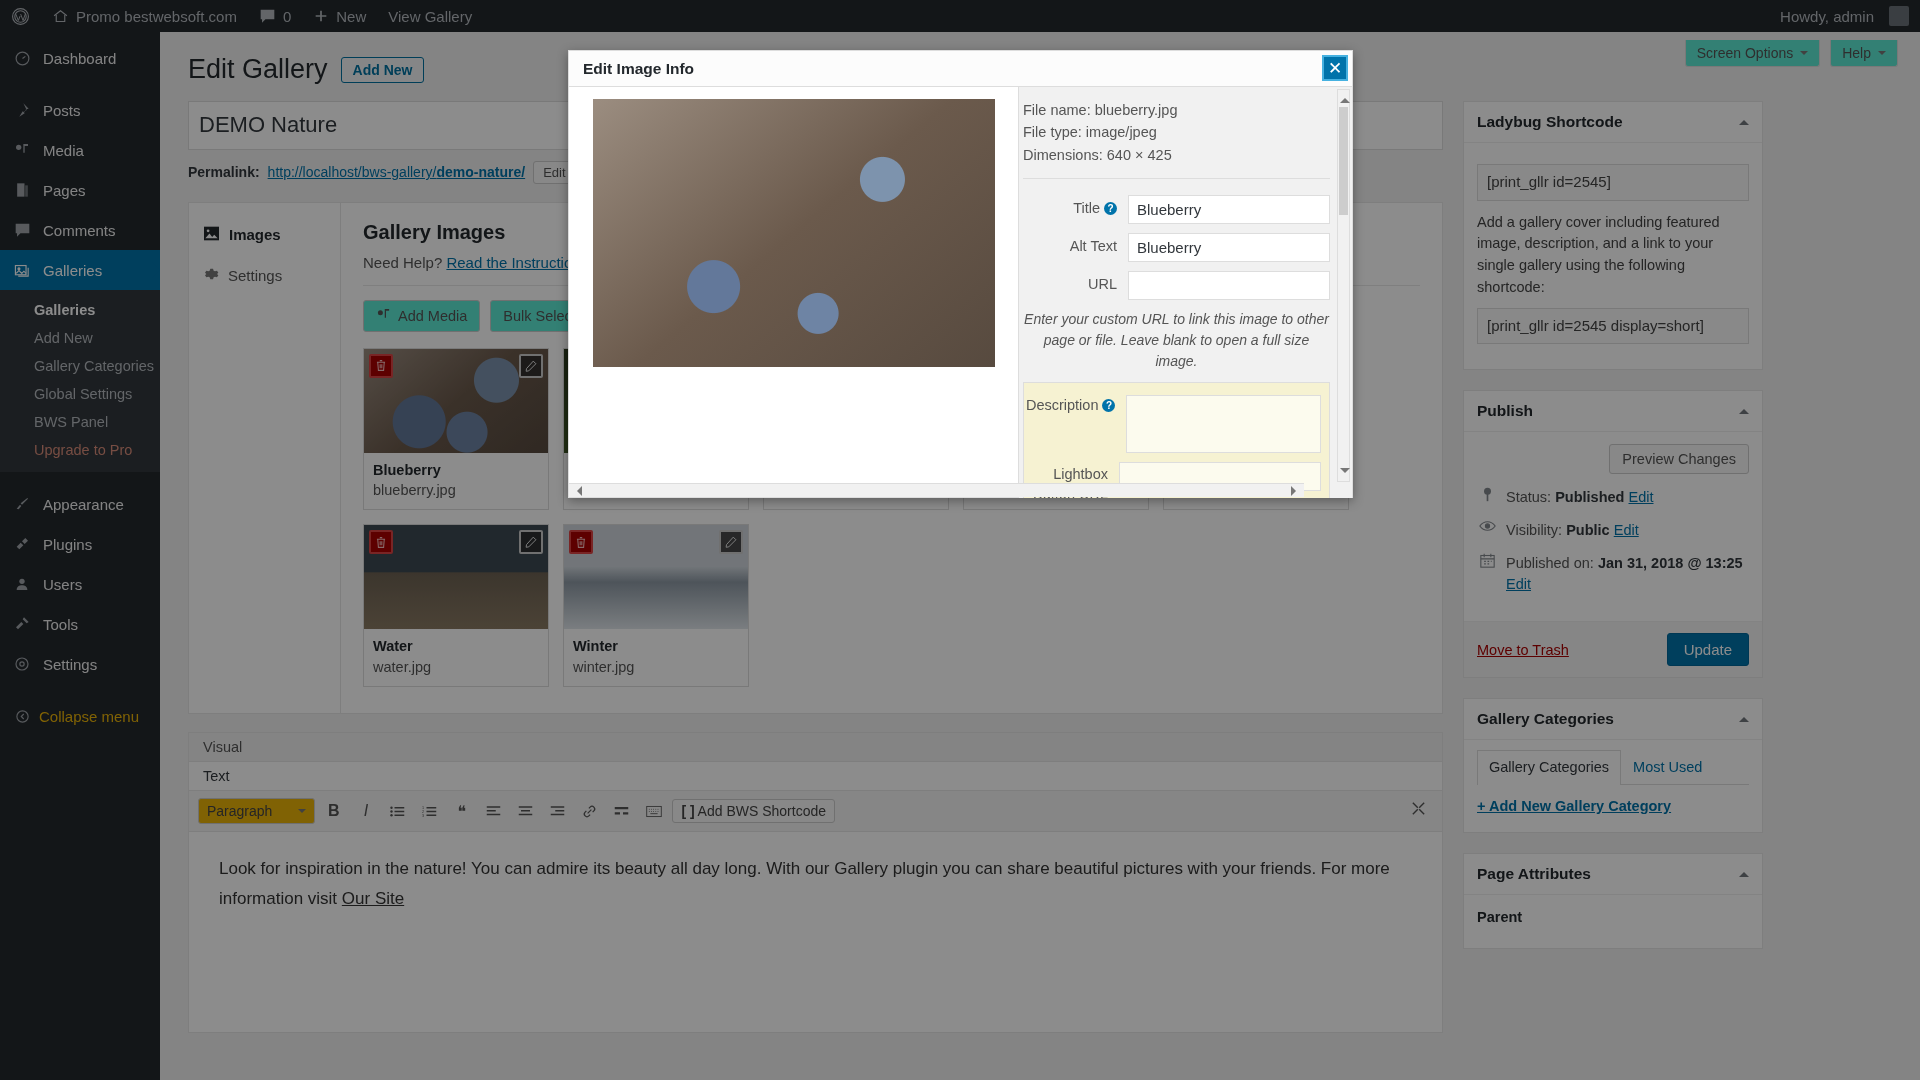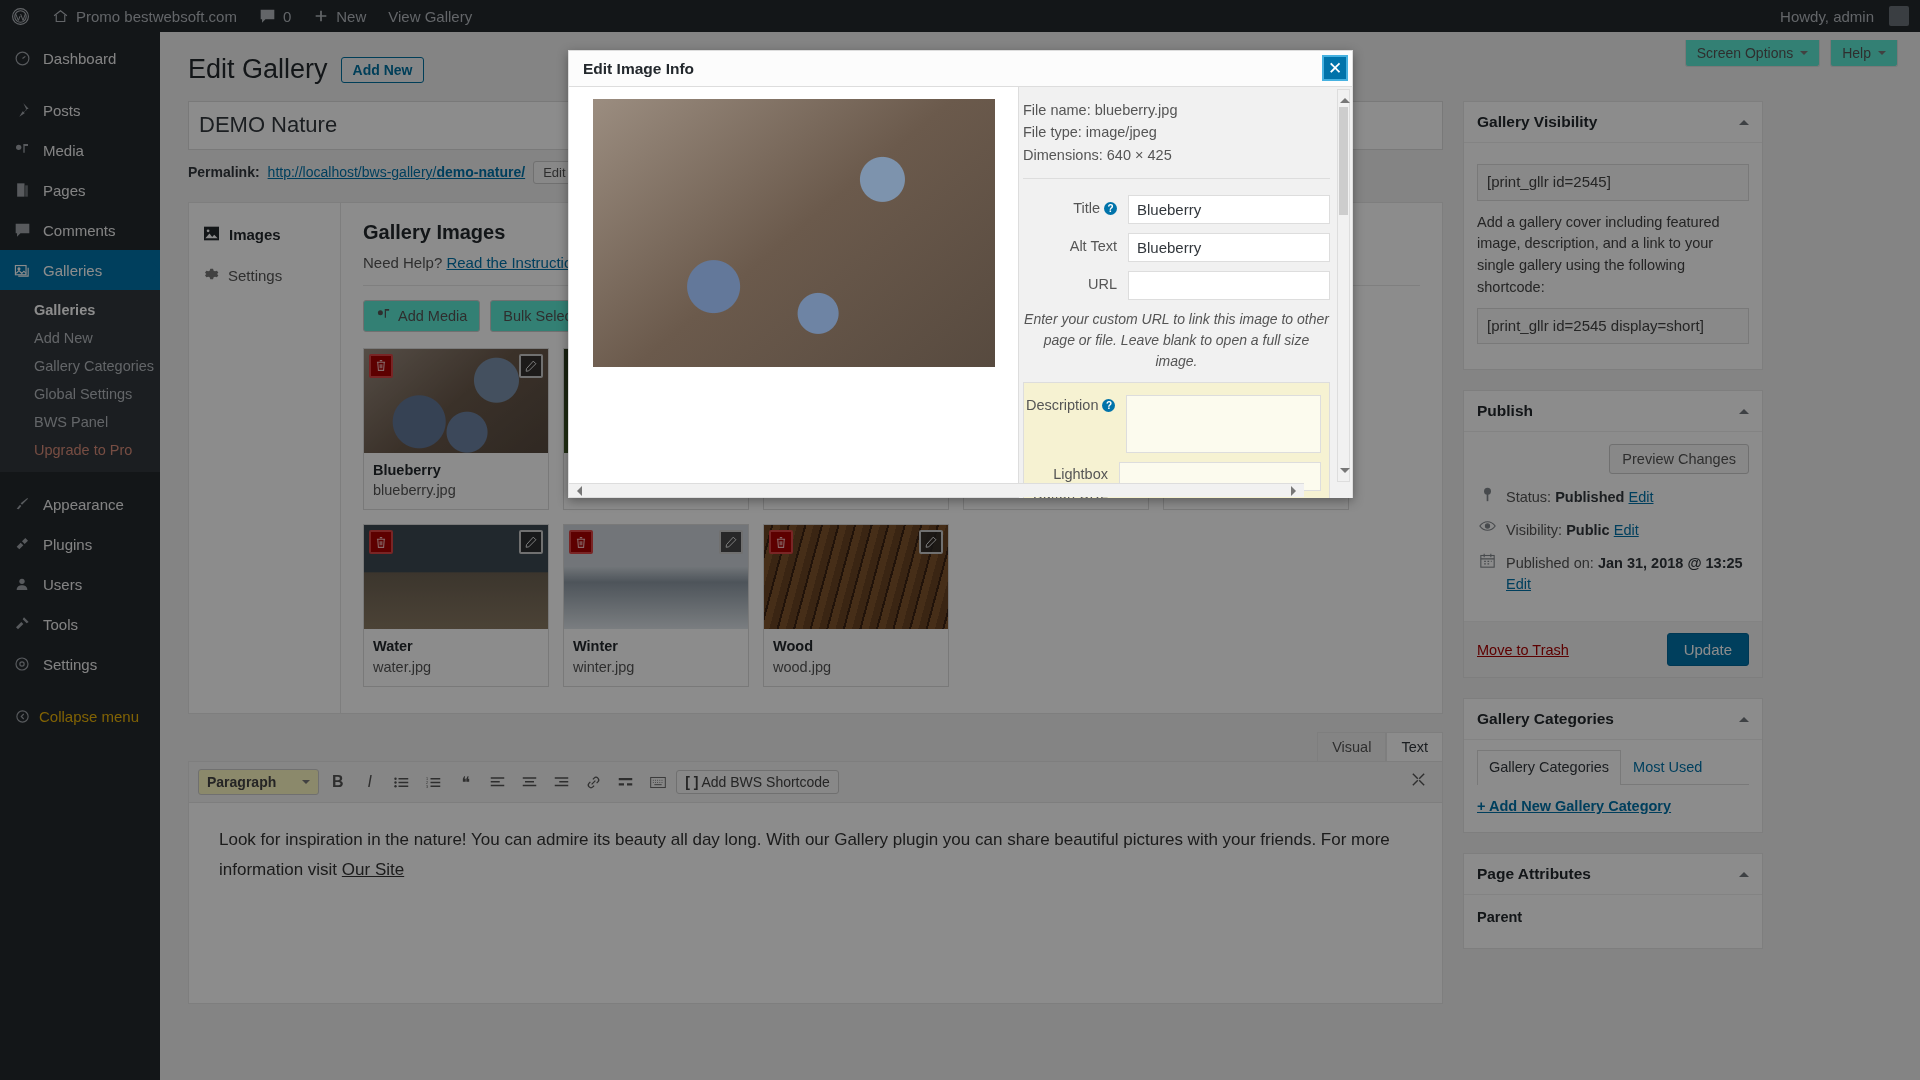--- a/index.html
+++ b/index.html
@@ -107,26 +107,26 @@
     display: flex; align-items: center; justify-content: center; cursor: pointer;
   }
   .ic-del { left: 5px; background: #a00; border: 2px solid #d44; }
   .ic-edit { right: 5px; background: rgba(40,40,40,.82); border: 2px solid #ccc; }
   .thumb-meta { padding: 7px 9px 9px 9px; }
   .thumb-meta .tname { font-size: 14.5px; font-weight: 700; color: #23282d; line-height: 1.4; }
   .thumb-meta .tfile { font-size: 14.5px; color: #555; line-height: 1.4; }
 
   
   .editor-wrap { margin-top: 18px; }
-  .ed-tabs { display: flex; justify-content: flex-end; gap: 0; }
+  .ed-tabs { display: flex; justify-content: flex-end; gap: 0; flex-direction: column; }
   .ed-tab { padding: 6px 14px; font-size: 14.5px; color: #555; background: #f1f1f1; border: 1px solid #e5e5e5; border-bottom: none; cursor: pointer; }
   .ed-tab.active { background: #fff; color: #32373c; }
   .ed-box { border: 1px solid #e5e5e5; background: #fff; }
   .ed-toolbar { display: flex; align-items: center; gap: 5px; padding: 7px 9px; border-bottom: 1px solid #e5e5e5; background: #f5f5f5; }
-  .ed-select { border: 1px solid #ccc; background: #fef9c3; border-radius: 3px; padding: 4px 8px; font-size: 14px; color: #444; display: flex; align-items: center; gap: 26px; cursor: pointer; font-weight: bold; }
+  .ed-select { border: 1px solid #ccc; background: #eab308; border-radius: 3px; padding: 4px 8px; font-size: 14px; color: #444; display: flex; align-items: center; gap: 26px; cursor: pointer; }
   .tb-btn { width: 27px; height: 25px; display: flex; align-items: center; justify-content: center; color: #555; cursor: pointer; font-size: 16px; }
   .tb-shortcode { border: 1px solid #ccc; background: #f7f7f7; border-radius: 3px; padding: 3px 8px; font-size: 14px; color: #444; display:flex; align-items:center; gap:3px; cursor:pointer; }
   .ed-expand { margin-left: auto; color: #555; cursor: pointer; font-size: 17px; padding-right: 6px; }
   .ed-content { padding: 22px 30px; font-size: 17px; line-height: 1.75; color: #333; min-height: 200px; }
   .ed-content a { color: #333; }
 
   
   .box { background: #fff; border: 1px solid #e5e5e5; margin-bottom: 20px; }
   .box-head { display: flex; align-items: center; justify-content: space-between; padding: 11px 13px; border-bottom: 1px solid #eee; }
   .box-head h3 { font-size: 15.5px; font-weight: 700; color: #23282d; }
@@ -591,39 +591,20 @@
                       <svg width="12" height="12" viewBox="0 0 16 16" fill="none" stroke="#e8e8e8" stroke-width="1.3">
                         <path d="M11 1.5l3.5 3.5L5 14.5 1.5 15l.5-3.5z"></path>
                       </svg>
                     </div>
                   </div>
                   <div class="thumb-meta">
                     <div class="tname">Winter</div>
                     <div class="tfile">winter.jpg</div>
                   </div>
                 </div>
-                <div class="thumb">
-                  <div class="thumb-img">
-                    <div class="ph ph-wood"></div>
-                    <div class="ic-btn ic-del">
-                      <svg width="12" height="13" viewBox="0 0 14 16" fill="none" stroke="#f5c0c0" stroke-width="1.3">
-                        <path d="M2 4h10M5.5 2h3M3 4l.8 10h6.4L11 4M6 6.5v5M8 6.5v5"></path>
-                      </svg>
-                    </div>
-                    <div class="ic-btn ic-edit">
-                      <svg width="12" height="12" viewBox="0 0 16 16" fill="none" stroke="#e8e8e8" stroke-width="1.3">
-                        <path d="M11 1.5l3.5 3.5L5 14.5 1.5 15l.5-3.5z"></path>
-                      </svg>
-                    </div>
-                  </div>
-                  <div class="thumb-meta">
-                    <div class="tname">Wood</div>
-                    <div class="tfile">wood.jpg</div>
-                  </div>
-                </div>
               </div>
           </div>
         </div>
 
         
         <div class="editor-wrap">
           <div class="ed-tabs">
             <div class="ed-tab">Visual</div>
             <div class="ed-tab active">Text</div>
           </div>
@@ -715,21 +696,21 @@
               <span>Look for inspiration in the nature! You can admire its beauty all day long. With our Gallery plugin you can share beautiful pictures with your friends. For more information visit </span><a href="#">Our Site</a>
             </div>
           </div>
         </div>
       </div>
 
       <div class="col-side">
 
         <div class="box">
           <div class="box-head">
-            <h3>Gallery Visibility</h3>
+            <h3>Ladybug Shortcode</h3>
             <span class="toggle-up"></span>
           </div>
           <div class="box-body">
             <div class="code-field">[print_gllr id=2545]</div>
             <div>Add a gallery cover including featured image, description, and a link to your single gallery using the following shortcode:</div>
             <div class="code-field">[print_gllr id=2545 display=short]</div>
           </div>
         </div>
 
         <div class="box">

